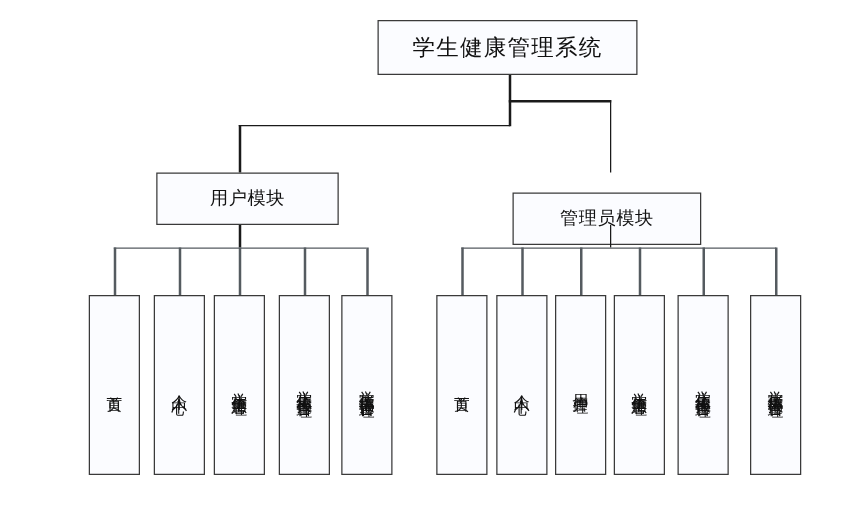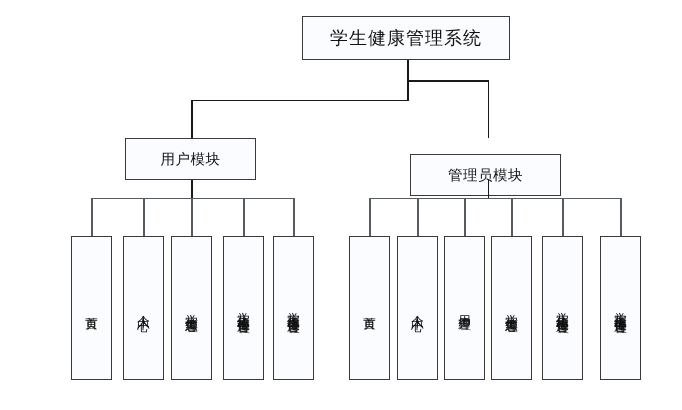--- a/index.html
+++ b/index.html
@@ -65,21 +65,21 @@
   </div>
 
   <div class="conn v" style="left:407px; top:60px; height:41px;"></div>
 
   <div class="conn h" style="left:191px; top:99.5px; width:217px;"></div>
   <div class="conn v" style="left:191px; top:99.5px; height:39px;"></div>
 
   <div class="conn h" style="left:407px; top:80px; width:82px;"></div>
   <div class="conn v" style="left:487.5px; top:80px; height:58px;"></div>
 
-  <div class="node level2" style="left:125px; top:138px; width:131px; height:42px;">
+  <div class="node level2" style="left:125px; top:138px; width:146px; height:42px;">
     <span>用户模块</span>
   </div>
 
   <div class="node level2" style="left:410px; top:154px; width:151px; height:42px;">
     <span>管理员模块</span>
   </div>
 
   <div class="conn v" style="left:191px; top:180px; height:18px;"></div>
 
   <div class="conn h thin" style="left:91px; top:197.5px; width:202px;"></div>

